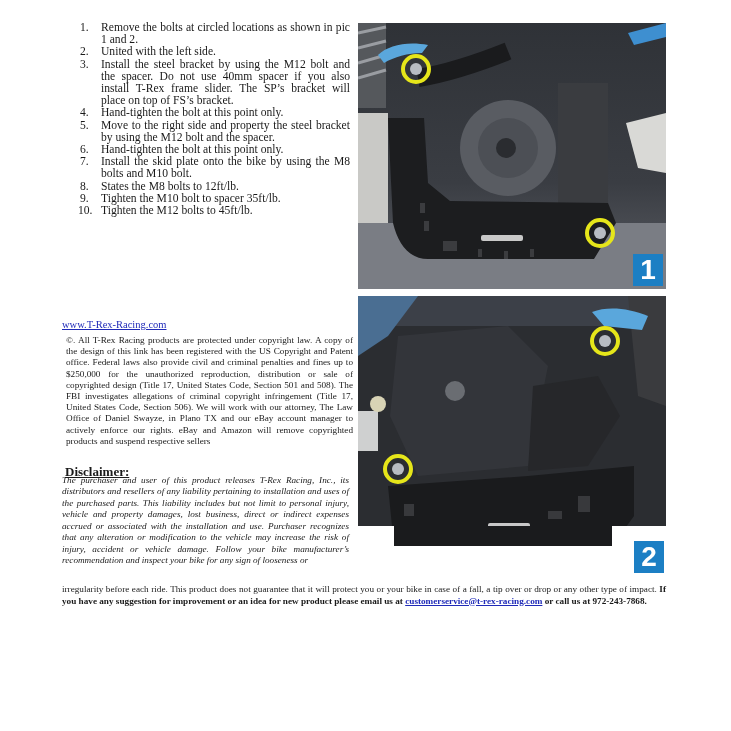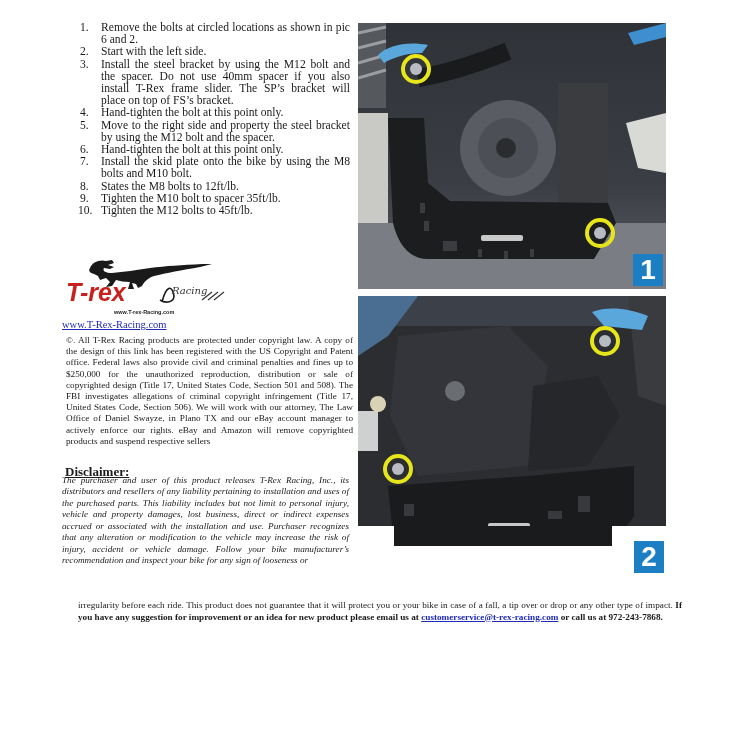--- a/index.html
+++ b/index.html
@@ -20,69 +20,53 @@
                text-decoration:underline; }
 
   
   .copyright { position:absolute; left:62px; top:331px; width:287px; font-size:9.2px;
                line-height:11.2px; text-align:justify; margin:4px; }
   .disclaimer-head { position:absolute; left:65px; top:464px; font-size:13px; font-weight:bold;
                      text-decoration:underline; }
   .disclaimer { position:absolute; left:62px; top:475px; width:287px; font-size:9.2px;
                 line-height:11.45px; text-align:justify; margin:0;font-style:italic; }
   .disclaimer-wide { position:absolute; left:62px; top:584px; width:604px; font-size:9.2px;
-                     line-height:11.6px; text-align:justify; margin:16px; }
+                     line-height:11.6px; text-align:justify; margin:0; }
   .disclaimer-wide b { font-weight:bold; }
   .mail-link { color:#1f2ab8; text-decoration:underline; font-weight:bold; }
 
   
   .photo { position:absolute; overflow:hidden; background:#2b2d31; }
   .photo-1 { left:358px; top:23px; width:308px; height:266px; }
   .photo-2 { left:358px; top:296px; width:308px; height:280px; background:#ffffff; }
   .badge { position:absolute; width:30px; height:32px; background:#1c7fc4; color:#ffffff;
            font-family:"Liberation Sans", "DejaVu Sans", sans-serif; font-weight:bold;
            font-size:28px; line-height:32px; text-align:center; }
   .photo-1 .badge { right:3px; bottom:3px; }
   .photo-2 .badge { right:2px; bottom:3px; }
   svg { display:block; }
 </style>
 </head>
 <body>
 
 <div class="page">
 
   <ol class="steps">
-    <li><span class="num">1.</span><span>Remove the bolts at circled locations as shown in pic 6 and 2.</span></li>
-    <li><span class="num">2.</span><span>Start with the left side.</span></li>
+    <li><span class="num">1.</span><span>Remove the bolts at circled locations as shown in pic 1 and 2.</span></li>
+    <li><span class="num">2.</span><span>United with the left side.</span></li>
     <li><span class="num">3.</span><span>Install the steel bracket by using the M12 bolt and the spacer. Do not use 40mm spacer if you also install T-Rex frame slider. The SP’s bracket will place on top of FS’s bracket.</span></li>
     <li><span class="num">4.</span><span>Hand-tighten the bolt at this point only.</span></li>
     <li><span class="num">5.</span><span>Move to the right side and property the steel bracket by using the M12 bolt and the spacer.</span></li>
     <li><span class="num">6.</span><span>Hand-tighten the bolt at this point only.</span></li>
     <li><span class="num">7.</span><span>Install the skid plate onto the bike by using the M8 bolts and M10 bolt.</span></li>
     <li><span class="num">8.</span><span>States the M8 bolts to 12ft/lb.</span></li>
     <li><span class="num">9.</span><span>Tighten the M10 bolt to spacer 35ft/lb.</span></li>
     <li class="two-digit"><span class="num">10.</span><span>Tighten the M12 bolts to 45ft/lb.</span></li>
   </ol>
 
-  <div class="logo">
-    <svg width="170" height="62" viewBox="0 0 170 62">
-
-      <path d="M28 12 C30 6 38 3 44 5 L50 4 L52 7 L46 9 L52 11 L48 13 L42 12 C40 15 44 17 50 17 C62 16 74 14 88 12 C104 10 120 9 140 8 L150 8 L138 11 C120 14 104 17 92 20 C86 22 82 26 80 30 L76 32 L74 28 L70 27 L72 33 L66 33 L68 26 C62 26 58 25 54 24 L50 30 L44 31 L48 26 L44 22 L38 24 L36 20 L32 18 C28 17 26 15 28 12 Z" fill="#1a1a1a"></path>
-
-      <text x="4" y="45" font-family="Liberation Sans, DejaVu Sans, sans-serif" font-size="25" font-weight="bold" fill="#c8201f" font-style="italic">T-rex</text>
-      <path d="M100 46 C104 30 110 28 112 40 C112 46 104 48 98 44" fill="none" stroke="#1a1a1a" stroke-width="1.6"></path>
-      <text x="110" y="38" font-family="DejaVu Serif, serif" font-size="10" font-style="italic" fill="#333">Racing</text>
-      <g stroke="#333" stroke-width="1.2">
-        <line x1="140" y1="44" x2="150" y2="36"></line>
-          <line x1="146" y1="44" x2="156" y2="36"></line>
-          <line x1="152" y1="44" x2="162" y2="36"></line>
-      </g>
-      <text x="52" y="58" font-family="Liberation Sans, DejaVu Sans, sans-serif" font-size="5.5" font-weight="bold" fill="#222">www.T-rex-Racing.com</text>
-    </svg>
-  </div>
 
   <a class="site-link">www.T-Rex-Racing.com</a>
 
   <p class="copyright">©. All T-Rex Racing products are protected under copyright law.  A copy of the design of this link has been registered with the US Copyright and Patent office.  Federal laws also provide civil and criminal penalties and fines up to $250,000 for the unauthorized reproduction, distribution or sale of copyrighted design (Title 17, United States Code, Section 501 and 508). The FBI investigates allegations of criminal copyright infringement (Title 17, United States Code, Section 506). We will work with our attorney, The Law Office of Daniel Swayze, in Plano TX and our eBay account manager to actively enforce our rights.  eBay and Amazon will remove copyrighted products and suspend respective sellers</p>
 
   <div class="disclaimer-head">Disclaimer:</div>
   <p class="disclaimer">The purchaser and user of this product releases T-Rex Racing, Inc., its distributors and resellers of any liability pertaining to installation and uses of the purchased parts.  This liability includes but not limit to personal injury, vehicle and property damages, lost business, direct or indirect expenses accrued or associated with the installation and use.  Purchaser recognizes that any alteration or modification to the vehicle may increase the risk of injury, accident or vehicle damage.   Follow your bike manufacturer’s recommendation and inspect your bike for any sign of looseness or</p>
 
   <p class="disclaimer-wide">
     <span>irregularity before each ride.  This product does not guarantee that it will protect you or your bike in case of a fall, a tip over or drop or any other type of impact.</span>

